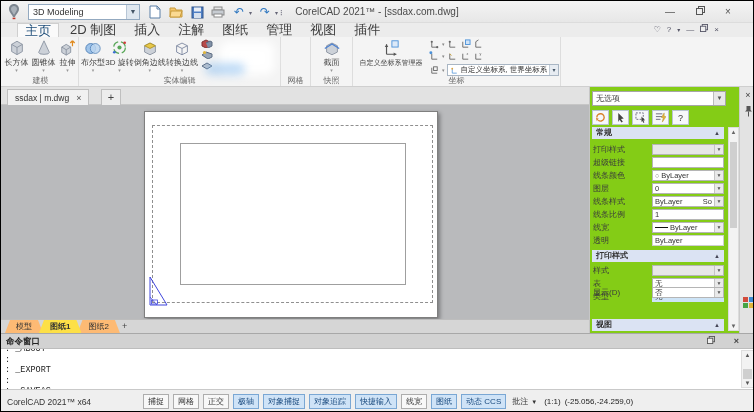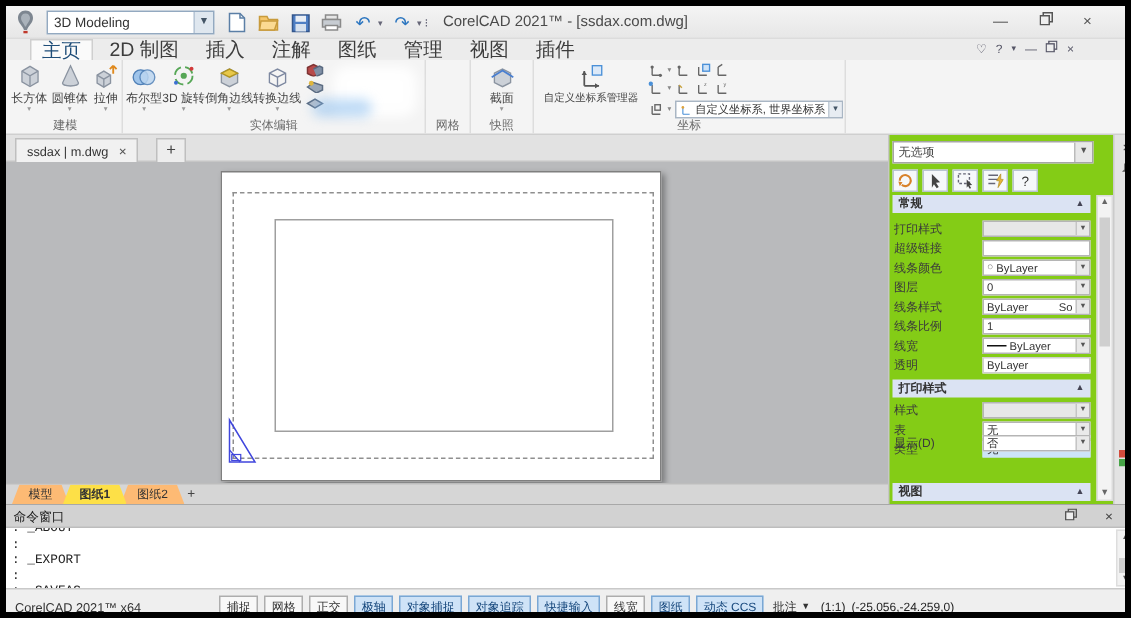--- a/index.html
+++ b/index.html
@@ -1,19 +1,19 @@
 <!DOCTYPE html>
 <html><head>
 <meta charset="utf-8">
 <style>
   html,body{margin:0;padding:0;background:#888;}
   *{box-sizing:border-box;}
   #app{position:relative;width:754px;height:412px;background:#ececec;
        font-family:"Liberation Sans","DejaVu Sans",sans-serif;overflow:hidden;
-       border:4px solid #000000;}
+       border:1px solid #000000;}
 
   
   #titlebar{position:absolute;left:0;top:0;width:100%;height:22px;
             background:linear-gradient(#f4f4f4,#e7e7e7);border-bottom:1px solid #dcdcdc;}
   #logo{position:absolute;left:5px;top:2px;width:16px;height:18px;}
   #ws-select{position:absolute;left:27px;top:3px;width:112px;height:16px;background:#fff;
              border:1px solid #93a9c0;font-size:9px;line-height:14px;padding:0 4px;color:#333;}
   #ws-select .dd{position:absolute;right:0;top:0;bottom:0;width:13px;background:#dfe7ef;
                  border-left:1px solid #b7c6d6;text-align:center;font-size:7px;line-height:14px;color:#456;}
   #qicons{position:absolute;left:146px;top:2px;height:18px;display:flex;align-items:center;gap:5px;}
@@ -105,21 +105,21 @@
   #layouttabs{position:absolute;left:0;top:318px;width:588px;height:14px;background:#d6d6d6;
               border-top:1px solid #bdbdbd;display:flex;align-items:flex-end;padding-left:4px;}
   .ltab{font-size:8px;line-height:13px;height:13px;padding:0 11px;background:#fdba74;color:#333;
         clip-path:polygon(5px 0,calc(100% - 5px) 0,100% 100%,0 100%);margin-right:-4px;}
   .ltab.active{background:#fde047;font-weight:bold;z-index:2;}
   .lplus{font-size:9px;line-height:13px;padding:0 6px;color:#444;}
 
   
   #cmdwin{position:absolute;left:0;top:332px;width:754px;height:56px;background:#fff;border-top:1px solid #a8a8a8;}
   #cmdhead{position:absolute;left:0;top:0;right:0;height:15px;background:#d2d2d2;border-bottom:1px solid #bdbdbd;
-           font-size:8.5px;font-weight:normal;color:#222;line-height:14px;padding:0 5px;}
+           font-size:8.5px;font-weight:bold;color:#222;line-height:14px;padding:0 5px;}
   #cmdhead .ctr{position:absolute;top:2px;font-size:9px;color:#444;line-height:11px;}
   #cmdbody{position:absolute;left:0;top:15px;right:15px;bottom:0;overflow:hidden;padding-left:4px;
            font-family:"Liberation Mono","DejaVu Sans Mono",monospace;font-size:8.5px;line-height:10.5px;color:#222;}
   #cmdbody .cl:first-child{margin-top:-5px;}
   #cmdscroll{position:absolute;right:1px;top:16px;width:13px;bottom:1px;background:#f2f2f2;border:1px solid #ddd;}
   #cmdscroll .thumb{position:absolute;left:1px;right:1px;top:18px;height:10px;background:#cfcfcf;}
   #cmdscroll .ar{position:absolute;left:0;right:0;font-size:6px;text-align:center;color:#555;}
 
   
   #statusbar{position:absolute;left:0;top:388px;width:754px;height:24px;background:#efefef;

